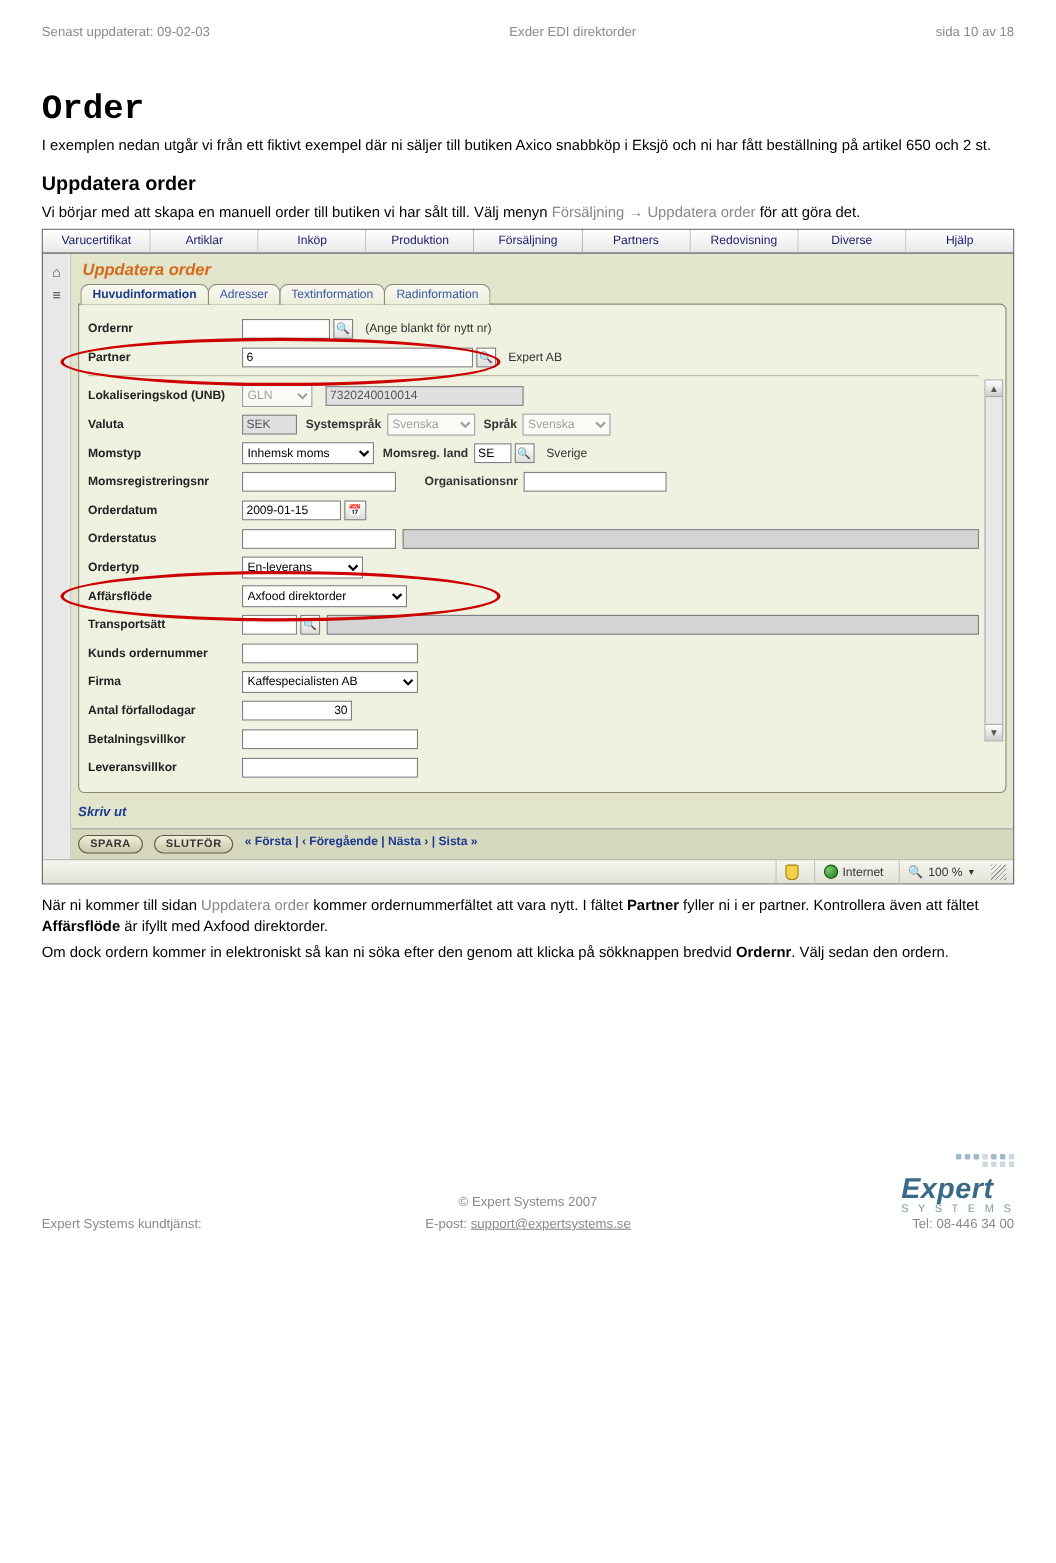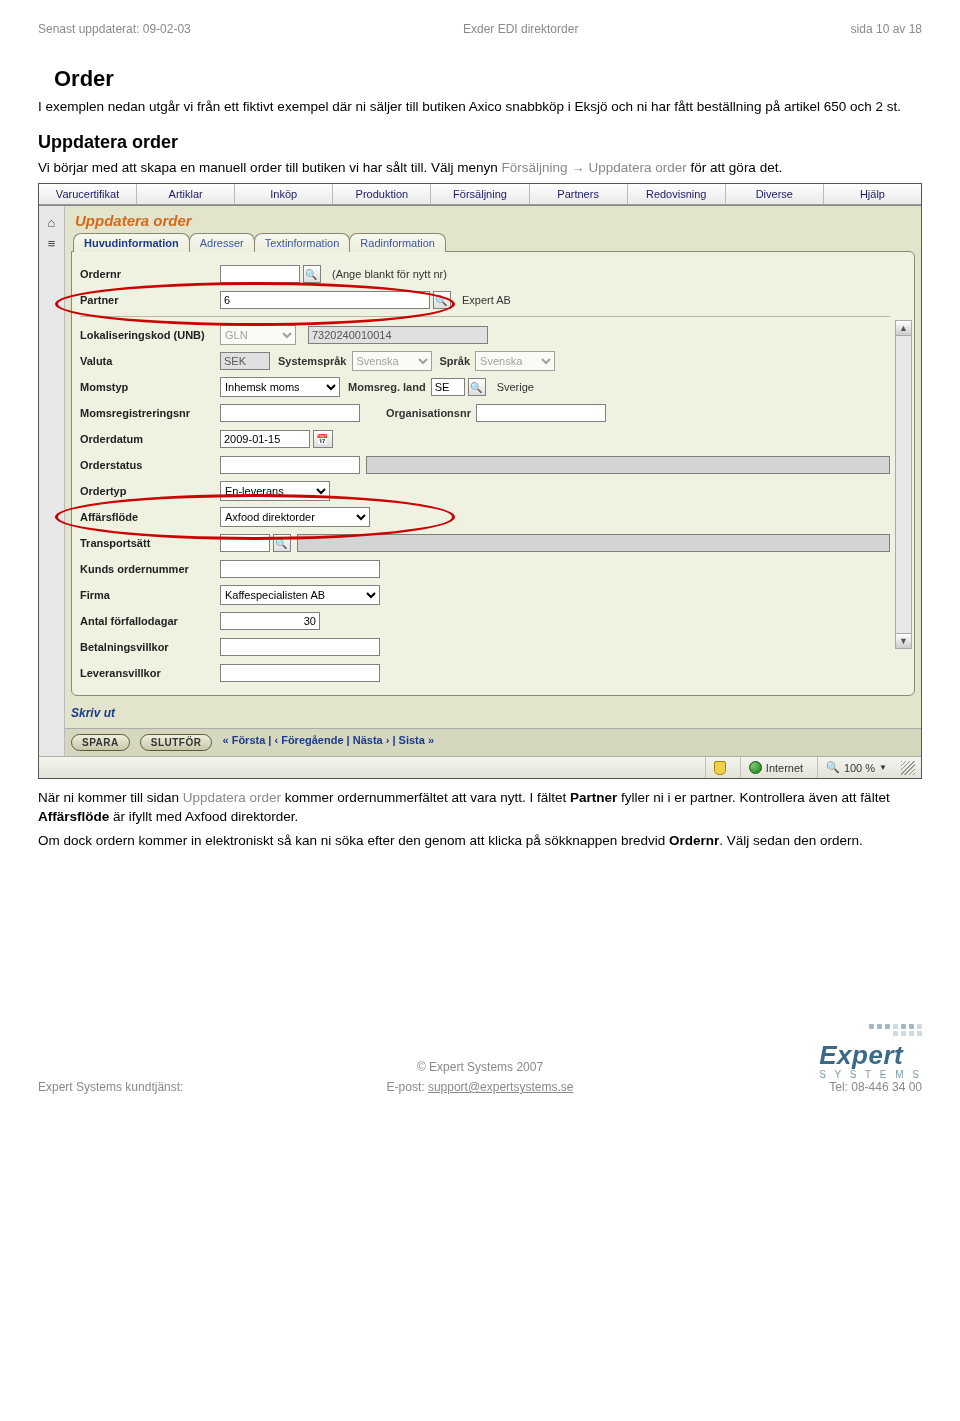--- a/index.html
+++ b/index.html
@@ -6,22 +6,22 @@
   body {
     margin: 0;
     padding: 0;
     font-family: Arial, Helvetica, sans-serif;
     font-size: 13px;
     color: #000;
     background: #fff;
     width: 960px;
   }
   .page { padding: 22px 38px 10px 38px; }
-  .hdr { display: flex; justify-content: space-between; color: #8a8a8a; font-size: 12px; margin-bottom: 30px; }
-  h1 { font-size: 22px; font-weight: bold; margin: 10px 0 6px 16px; }
+  .hdr { display: flex; justify-content: space-between; color: #8a8a8a; font-size: 12px; margin-bottom: 46px; }
+  h1 { font-size: 31px; font-weight: bold; margin: 10px 0 6px 0; font-family: Liberation Mono, monospace; }
   h2 { font-size: 18px; font-weight: bold; margin: 16px 0 4px 0; }
   p { margin: 6px 0; line-height: 1.35; font-size: 13.5px; }
   .grey { color: #888; }
 
   
   .shot {
     border: 1px solid #555;
     background: #fff;
     margin: 6px 0 10px 0;
     position: relative;
@@ -268,21 +268,21 @@
             <div class="lbl">Partner</div>
             <input class="inp" style="width: 210px;" value="6">
             <span class="srch">🔍</span>
             <span class="hint">Expert AB</span>
           </div>
 
           <div class="sep"></div>
 
           <div class="row">
             <div class="lbl">Lokaliseringskod (UNB)</div>
-            <select class="sel" style="width:76px" disabled=""><option>GLN</option></select>
+            <select class="sel" style="width:64px" disabled=""><option>GLN</option></select>
             <span style="width:12px"></span>
             <input class="inp ro" readonly="" style="width: 180px;" value="7320240010014">
           </div>
 
           <div class="row">
             <div class="lbl">Valuta</div>
             <input class="inp ro" readonly="" style="width: 50px;" value="SEK">
             <span class="hint" style="font-weight:bold">Systemspråk</span>
             <select class="sel" disabled="" style="width:80px;margin-left:5px"><option>Svenska</option></select>
             <span class="hint" style="font-weight:bold">Språk</span>

